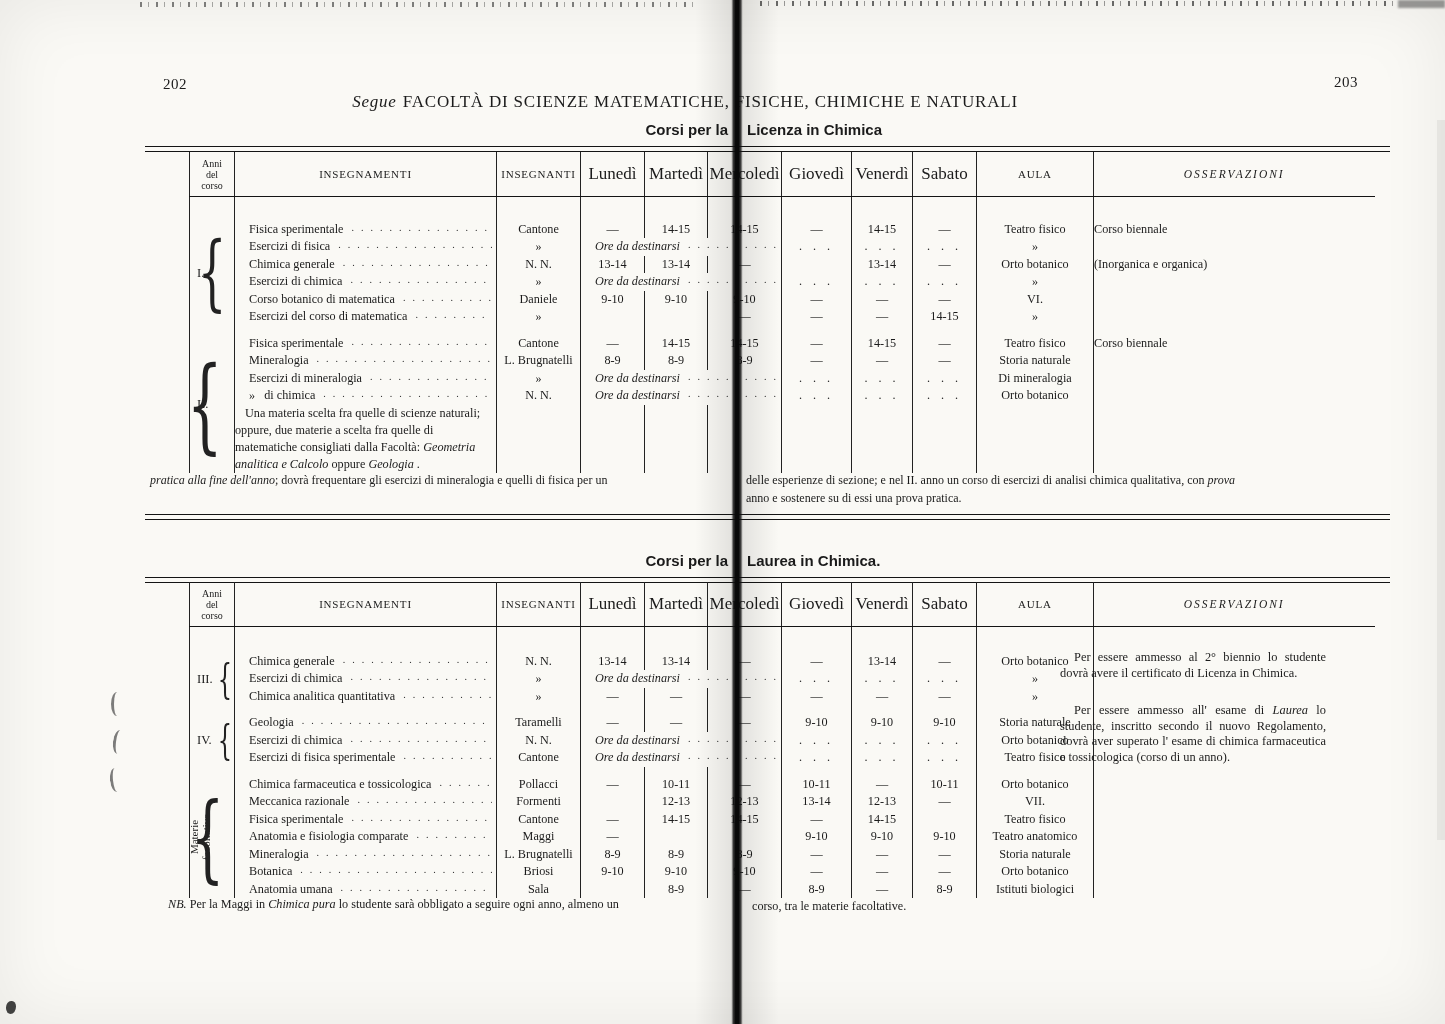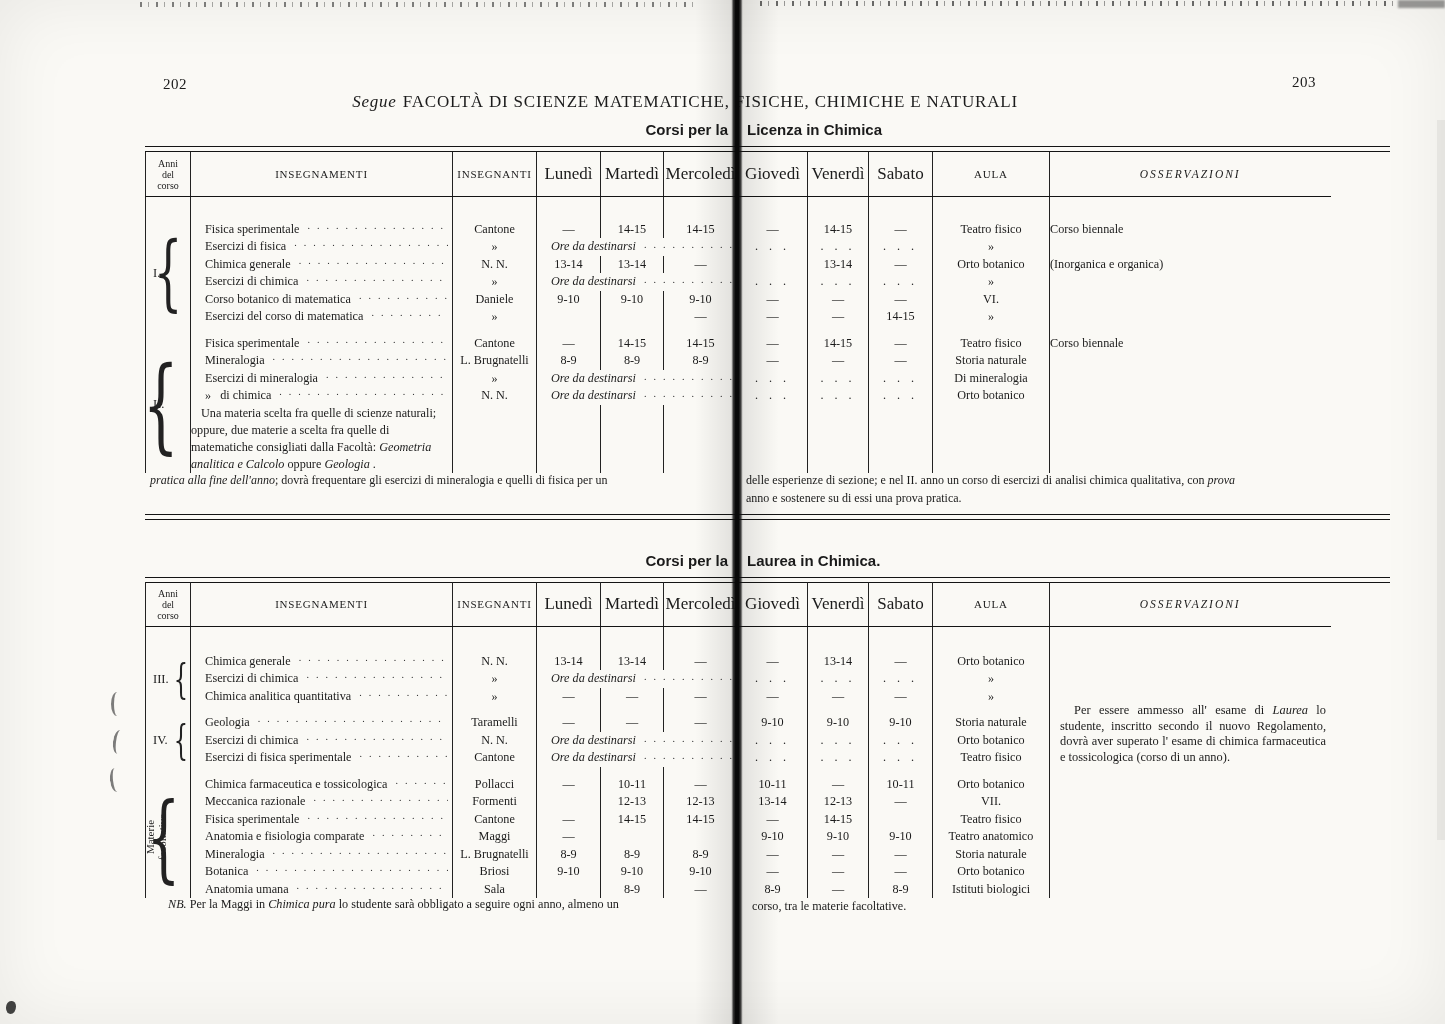--- a/index.html
+++ b/index.html
@@ -9,33 +9,33 @@
   .abs{position:absolute;}
   .it{font-style:italic;}
   
   .pageno{font-size:15px;letter-spacing:.5px;}
   .title{font-size:17px;letter-spacing:.8px;text-align:center;white-space:nowrap;}
   .title .caps{margin-left:6px;}
   .sechead{font-family:"Liberation Sans","DejaVu Sans",sans-serif;font-weight:bold;font-size:15px;white-space:nowrap;}
   
   .drule{height:4px;border-top:1.8px solid #141414;border-bottom:1.1px solid #141414;}
   
-  .t{border-collapse:collapse;table-layout:fixed;width:1185px;}
+  .t{border-collapse:collapse;table-layout:fixed;width:1185px;margin-left:44px;}
   .t th,.t td{padding:0;vertical-align:middle;font-weight:normal;}
   .vr{border-right:1px solid #222;}
   .vl{border-left:1px solid #222;}
   .t thead th{border-bottom:1.4px solid #141414;height:44px;text-align:center;}
   .anni-h{font-size:10px;line-height:11px;}
   .caps-h{font-size:11px;letter-spacing:.8px;}
   .day-h{font-size:17px;}
   .oss-h{font-size:11.5px;letter-spacing:2px;font-style:italic;}
   .t tbody tr.r{height:17.5px;}
   .t tbody td{font-size:12.2px;}
   .ctr{text-align:center;font-size:11.8px;}
-  .subwrap{display:flex;align-items:flex-start;padding-left:14px;}
+  .subwrap{display:flex;align-items:center;padding-left:14px;}
   .sub-label{white-space:nowrap;}
   .leader{flex:1;overflow:hidden;white-space:nowrap;letter-spacing:7px;font-size:10px;color:#2c2c2c;
           margin:0 4px 0 8px;transform:translateY(-2px);}
   .orewrap{display:flex;align-items:baseline;padding-left:14px;}
   .orewrap .it{white-space:nowrap;font-size:12.2px;}
   .dotcell{font-size:10px;letter-spacing:4px;color:#2c2c2c;}
   .osscell{text-align:left;padding-left:8px;font-size:12px;white-space:nowrap;overflow:hidden;}
   .aulacell{font-size:12px;}
   .teachcell{font-size:12px;}
   .year-cell{position:relative;overflow:visible;}
@@ -69,21 +69,21 @@
   <div class="abs speck" style="top:2px;left:140px;width:560px;"></div>
   <div class="abs speck" style="top:1px;left:760px;width:640px;opacity:.7;"></div>
   <div class="abs" style="top:0;left:1398px;width:47px;height:8px;background:#3b3b3b;opacity:.5;filter:blur(1px);"></div>
   <div class="abs squiggle" style="left:111px;top:692px;"></div>
   <div class="abs squiggle" style="left:113px;top:730px;transform:rotate(7deg);"></div>
   <div class="abs squiggle" style="left:110px;top:768px;transform:rotate(-6deg);"></div>
   <div class="abs blob" style="left:6px;top:1001px;"></div>
   <div class="abs edgesmudge" style="left:1437px;top:120px;height:720px;"></div>
 
   <div class="abs pageno" style="left:163px;top:76px;">202</div>
-  <div class="abs pageno" style="left:1292px;top:74px;text-align:center;">203</div>
+  <div class="abs pageno" style="left:1334px;top:74px;text-align:center;">203</div>
 
   <div class="abs title" style="left:340px;top:92px;width:690px;">
     <span class="it">Segue</span><span class="caps">FACOLTÀ DI SCIENZE MATEMATICHE, FISICHE, CHIMICHE E NATURALI</span>
   </div>
 
   <div class="abs sechead" style="left:528px;top:121px;width:200px;text-align:right;">Corsi per la</div>
   <div class="abs sechead" style="left:747px;top:121px;">Licenza in Chimica</div>
 
   <div class="abs drule" style="left:145px;top:146px;width:1245px;"></div>
 
@@ -681,20 +681,21 @@
           <td class="vr ctr">—</td>
           <td class="vr ctr">8-9</td>
           <td class="vr ctr">—</td>
           <td class="vr ctr">8-9</td>
           <td class="vr ctr aulacell">Istituti biologici</td>
           <td class="osscell"></td>
         </tr>
       </tbody>
   </table>
 
+  <div class="abs ossblock" style="left:1060px;top:650px;width:266px;">Per essere ammesso al 2° biennio lo studente dovrà avere il certificato di Licenza in Chimica.</div>
   <div class="abs ossblock" style="left:1060px;top:703px;width:266px;"><span>Per essere ammesso all' esame di </span><span class="it">Laurea</span><span> lo studente, inscritto secondo il nuovo Regolamento, dovrà aver superato l' esame di chimica farmaceutica e tossicologica (corso di un anno).</span></div>
 
   <div class="abs nb" style="left:152px;top:897px;width:600px;text-indent:16px;"><span class="it">NB.</span><span> Per la Maggi in </span><span class="it">Chimica pura</span><span> lo studente sarà obbligato a seguire ogni anno, almeno un</span></div>
   <div class="abs nb" style="left:752px;top:899px;">corso, tra le materie facoltative.</div>
 
   <div class="abs gutshade-l"></div>
   <div class="abs gutshade-r"></div>
   <div class="abs gutter"></div>
 
 </div>

